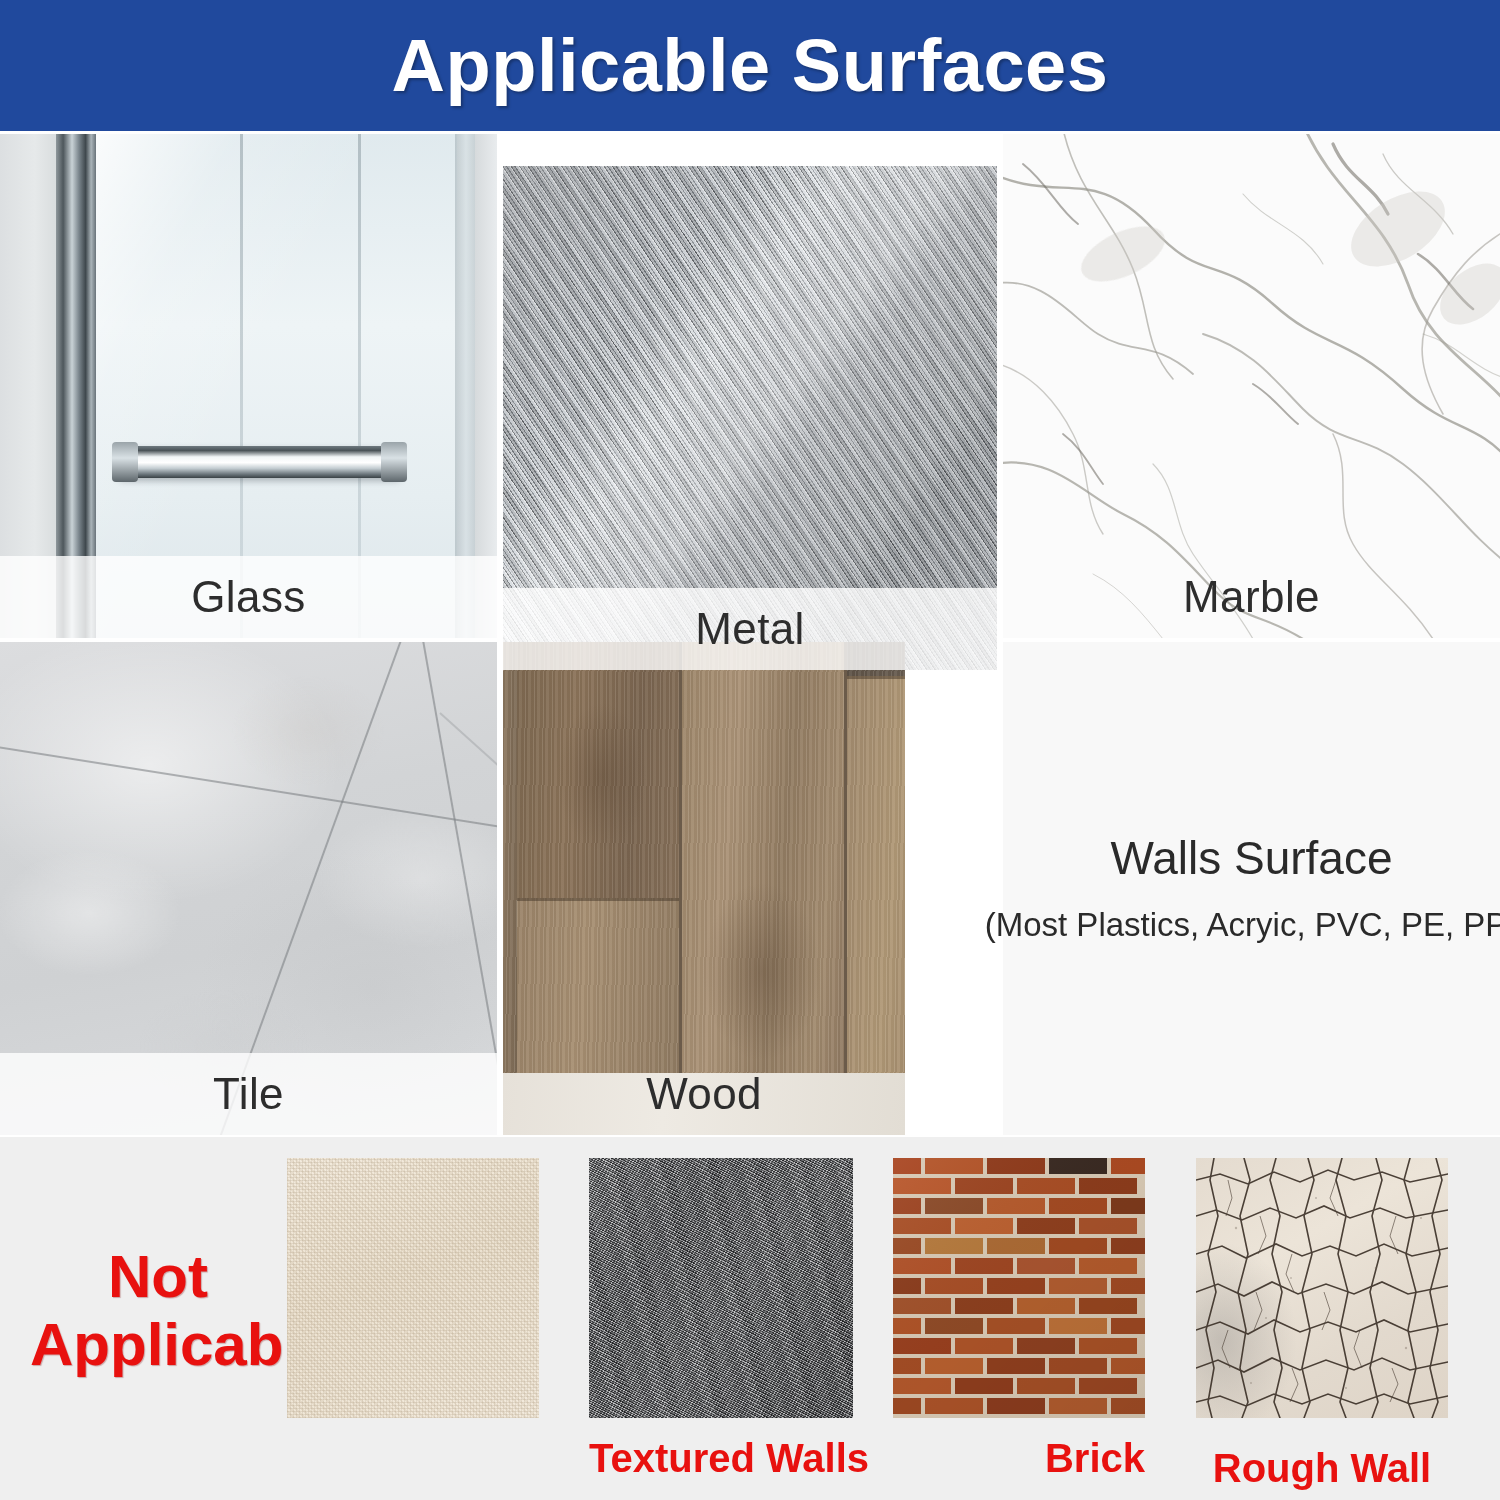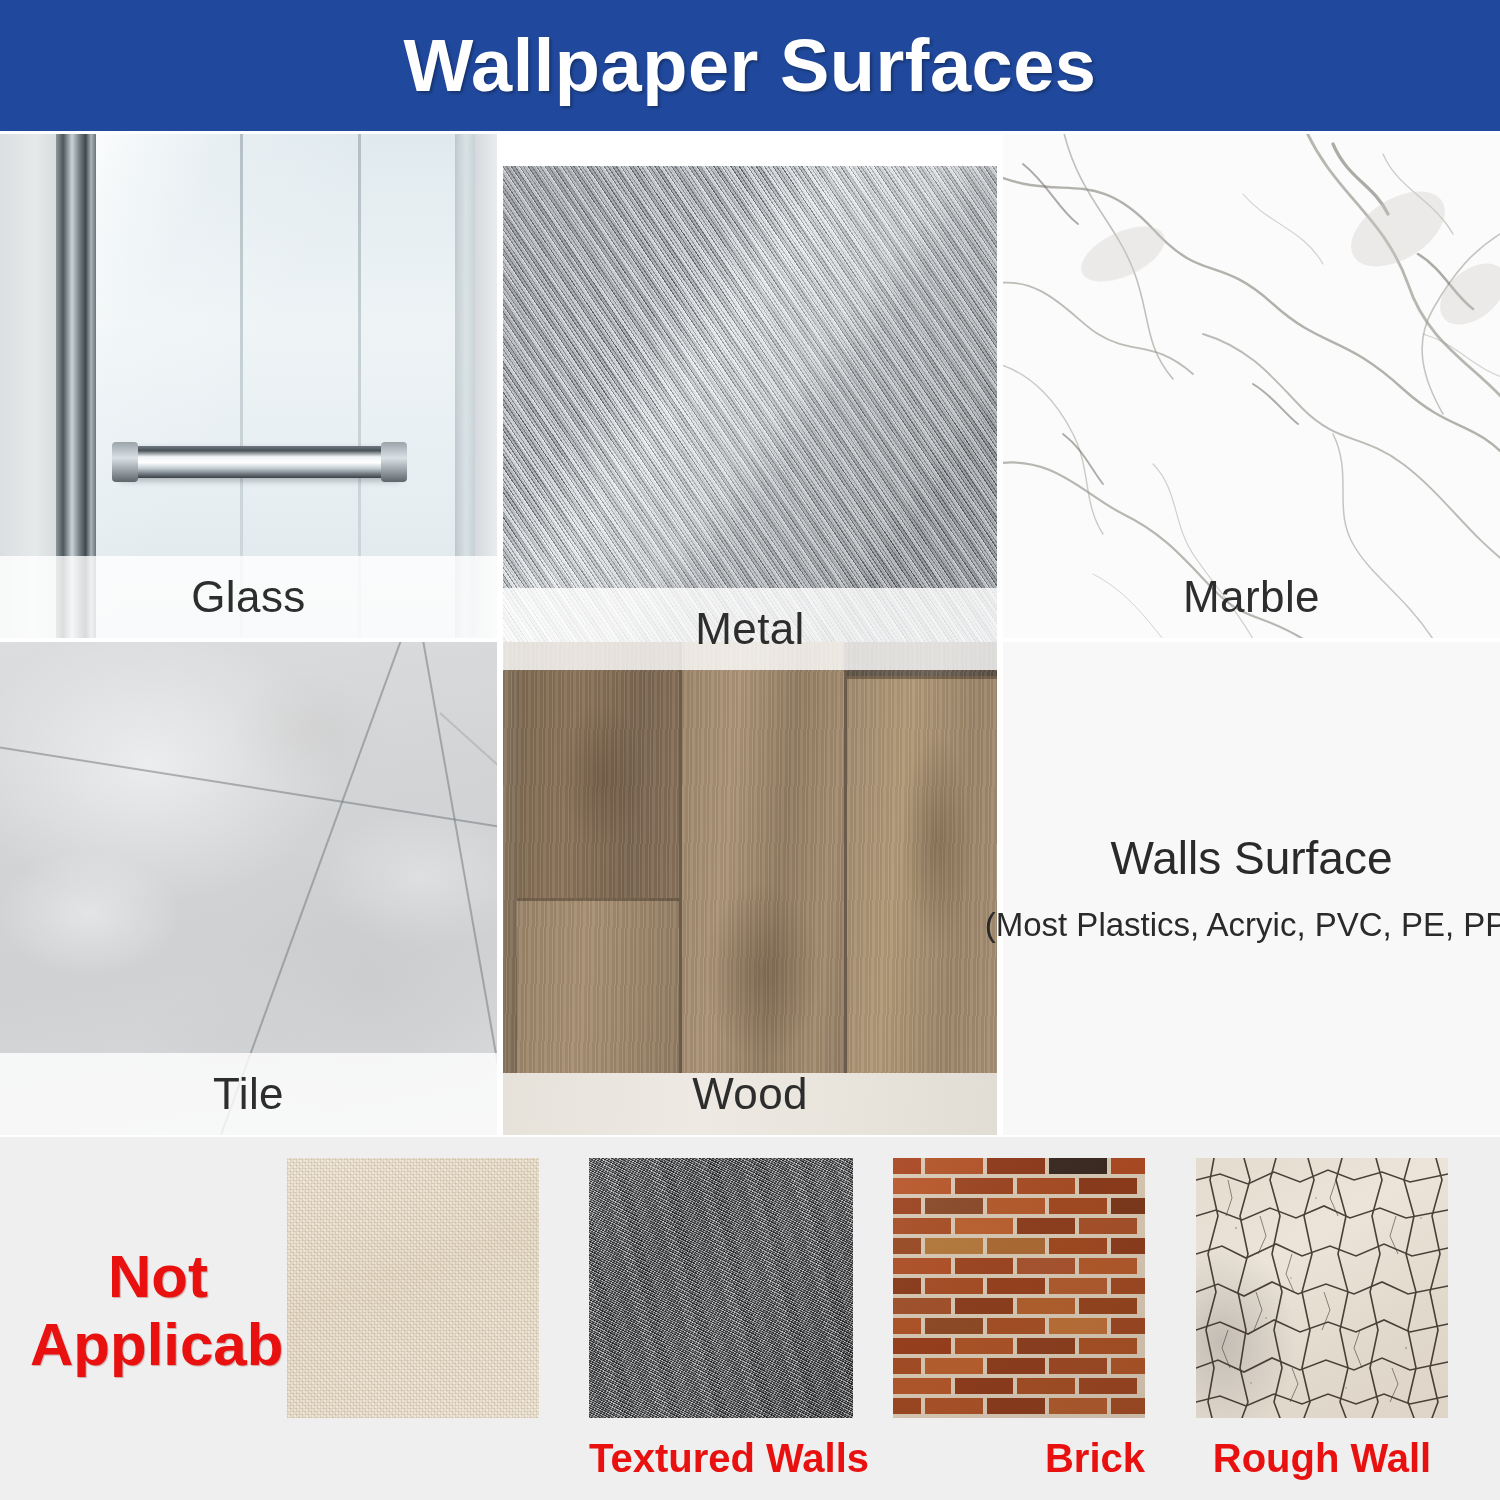--- a/index.html
+++ b/index.html
@@ -210,21 +210,21 @@
       linear-gradient(150deg,#e4dbcf 0%,#ece4d8 35%,#e2d9cd 70%,#ded4c7 100%);
   }
   .rough-svg { position:absolute; inset:0; width:100%; height:100%; }
 </style>
 </head>
 <body>
 
 <div id="page">
 
   <div id="banner">
-    <div id="banner-title">Wallpaper Surfaces</div>
+    <div id="banner-title">Applicable Surfaces</div>
   </div>
 
   <div class="tile" style="left:0;top:134px;width:497px;height:504px;">
     <div class="texture glass-bg">
       <div class="glass-wall-l"></div>
       <div class="glass-frame"></div>
       <div class="glass-panel"></div>
       <div class="glass-seam" style="left:240px;"></div>
       <div class="glass-seam" style="left:358px;"></div>
       <div class="glass-edge-r"></div>
@@ -290,21 +290,21 @@
 
       <div class="grout" style="left:420px;top:-20px;width:620px;height:2px;transform:rotate(80deg);transform-origin:left center;"></div>
       <div class="grout" style="left:218px;top:500px;width:560px;height:2px;transform:rotate(-70deg);transform-origin:left center;"></div>
       <div class="grout" style="left:440px;top:70px;width:180px;height:2px;transform:rotate(42deg);transform-origin:left center;opacity:0.5;"></div>
     </div>
     <div class="label-strip">
       <span class="label-text">Tile</span>
     </div>
   </div>
 
-  <div class="tile" style="left:503px;top:642px;width:494px;height:493px;">
+  <div class="tile" style="left:503px;top:642px;width:402px;height:493px;">
     <div class="texture wood-bg">
 
       <div class="plank" style="left:0;width:14px;background:linear-gradient(90deg,#8d7860,#7c6a55);">
           <div class="plank-grain"></div>
         </div>
       <div class="plank" style="left:14px;width:162px;height:52%;background:linear-gradient(95deg,#7d6850 0%,#8b7359 35%,#7a6550 70%,#87715a 100%);">
         <div class="plank-grain"></div>
         <div class="plank-knot" style="left:40px;top:60px;width:90px;height:150px;"></div>
       </div>
       <div class="plank" style="left:14px;top:52%;height:48%;width:162px;background:linear-gradient(95deg,#9a8368 0%,#a78f72 40%,#8f7a61 100%);">
@@ -477,16 +477,16 @@
             <circle cx="180" cy="110" r="1.3"></circle>
           <circle cx="70" cy="160" r="1"></circle>
             <circle cx="210" cy="190" r="1.2"></circle>
             <circle cx="150" cy="230" r="1"></circle>
           <circle cx="95" cy="120" r="0.9"></circle>
             <circle cx="225" cy="60" r="1.1"></circle>
             <circle cx="55" cy="225" r="1"></circle>
         </g>
       </svg>
     </div>
-    <div class="na-caption" style="top:278px;">Rough Wall</div>
+    <div class="na-caption" style="top:288px;">Rough Wall</div>
   </div>
 
 </div>
 
 </body></html>

